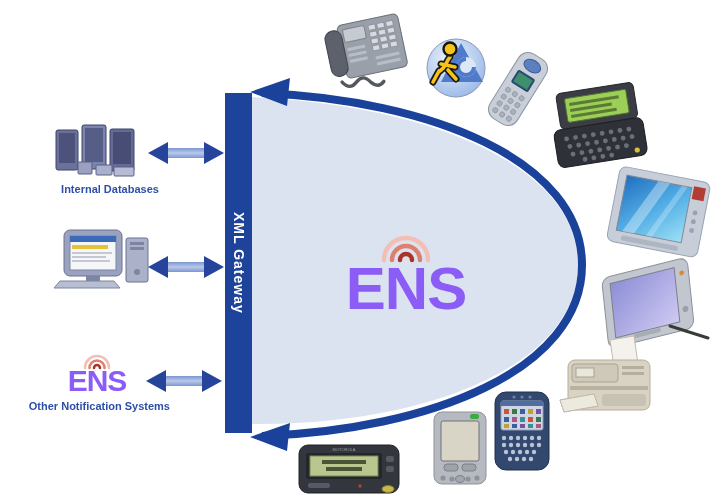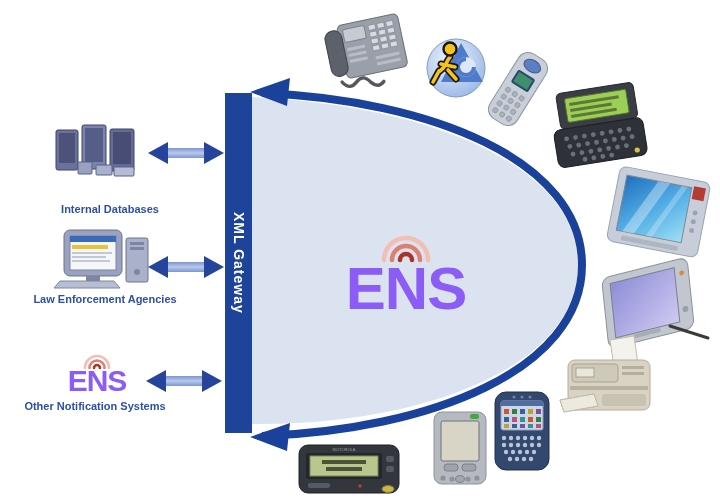--- a/index.html
+++ b/index.html
@@ -56,21 +56,21 @@
     <rect x="4" y="8" width="22" height="40" rx="2" fill="#6a719b" stroke="#3f4566"></rect>
     <rect x="7" y="11" width="16" height="30" fill="#4c527a"></rect>
     <rect x="30" y="3" width="24" height="44" rx="2" fill="#7b84ae" stroke="#3f4566"></rect>
     <rect x="33" y="6" width="18" height="34" fill="#565d87"></rect>
     <rect x="58" y="7" width="24" height="42" rx="2" fill="#646b95" stroke="#3f4566"></rect>
     <rect x="61" y="10" width="18" height="32" fill="#474d75"></rect>
     <rect x="26" y="40" width="14" height="12" rx="1" fill="#9aa0c0" stroke="#5b6188"></rect>
     <rect x="44" y="43" width="16" height="10" rx="1" fill="#aab0cc" stroke="#5b6188"></rect>
     <rect x="62" y="45" width="20" height="9" rx="1" fill="#b7bcd4" stroke="#5b6188"></rect>
   </svg>
-  <div class="src-label" style="left:40px;top:183px;width:140px;margin-top:20px;">Internal Databases</div>
+  <div class="src-label" style="left:40px;top:183px;width:140px;">Internal Databases</div>
   <svg class="arrow" style="left:148px;top:141px;" width="76" height="24" viewBox="0 0 76 24">
     <defs>
         <linearGradient id="sh1" x1="0" y1="0" x2="0" y2="1">
       <stop offset="0" stop-color="#7b96d2"></stop>
           <stop offset="0.5" stop-color="#bac8ea"></stop>
           <stop offset="1" stop-color="#7b96d2"></stop>
     </linearGradient>
       </defs>
     <rect x="16" y="7" width="44" height="10" fill="url(#sh1)"></rect>
     <polygon points="0,12 20,1 20,23" fill="#27449d"></polygon>
@@ -85,38 +85,37 @@
     <rect x="20" y="24" width="40" height="2" fill="#c3c8d4"></rect>
     <rect x="20" y="28" width="34" height="2" fill="#c3c8d4"></rect>
     <rect x="20" y="32" width="38" height="2" fill="#c3c8d4"></rect>
     <rect x="34" y="48" width="14" height="5" fill="#7d85a3"></rect>
     <rect x="74" y="10" width="22" height="44" rx="2" fill="#aab1c8" stroke="#6b7390"></rect>
     <rect x="78" y="14" width="14" height="3" fill="#7d85a3"></rect>
     <rect x="78" y="19" width="14" height="3" fill="#7d85a3"></rect>
     <circle cx="85" cy="44" r="3" fill="#7d85a3"></circle>
     <polygon points="8,53 62,53 68,60 2,60" fill="#b8bed2" stroke="#7d85a3"></polygon>
   </svg>
-  <div class="src-label" style="left:25px;top:293px;width:160px;">Law Enforcement Agencies</div>
   <svg class="arrow" style="left:148px;top:255px;" width="76" height="24" viewBox="0 0 76 24">
     <rect x="16" y="7" width="44" height="10" fill="url(#sh1)"></rect>
     <polygon points="0,12 20,1 20,23" fill="#27449d"></polygon>
     <polygon points="76,12 56,1 56,23" fill="#27449d"></polygon>
   </svg>
 
   <div class="abs small-logo">
     <svg class="arcs" width="34" height="18" viewBox="0 0 34 18">
       <g fill="none" stroke-linecap="round">
         <path d="M5 16 A12 12 0 0 1 29 16" stroke="#f3beb4" stroke-width="2.6"></path>
         <path d="M9.5 16 A7.5 7.5 0 0 1 24.5 16" stroke="#dd8070" stroke-width="2.6"></path>
         <path d="M14 16 A3 3 0 0 1 20 16" stroke="#a93428" stroke-width="2.6"></path>
       </g>
     </svg>
     <div class="ens-logo">ENS</div>
   </div>
-  <div class="src-label" style="left:20px;top:400px;width:150px;">Other Notification Systems</div>
+  <div class="src-label" style="left:20px;top:400px;width:150px;text-align:right;">Other Notification Systems</div>
   <svg class="arrow" style="left:146px;top:369px;" width="76" height="24" viewBox="0 0 76 24">
     <rect x="16" y="7" width="44" height="10" fill="url(#sh1)"></rect>
     <polygon points="0,12 20,1 20,23" fill="#27449d"></polygon>
     <polygon points="76,12 56,1 56,23" fill="#27449d"></polygon>
   </svg>
 
   <svg class="dev" style="left:318px;top:0px;" width="100" height="100" viewBox="0 0 100 100">
     <g transform="rotate(-12 50 50)">
       <rect x="24" y="20" width="62" height="54" rx="5" fill="#99a0aa" stroke="#6b7077"></rect>
       <rect x="29" y="25" width="22" height="13" rx="2" fill="#c6cbd2" stroke="#7d838c"></rect>

